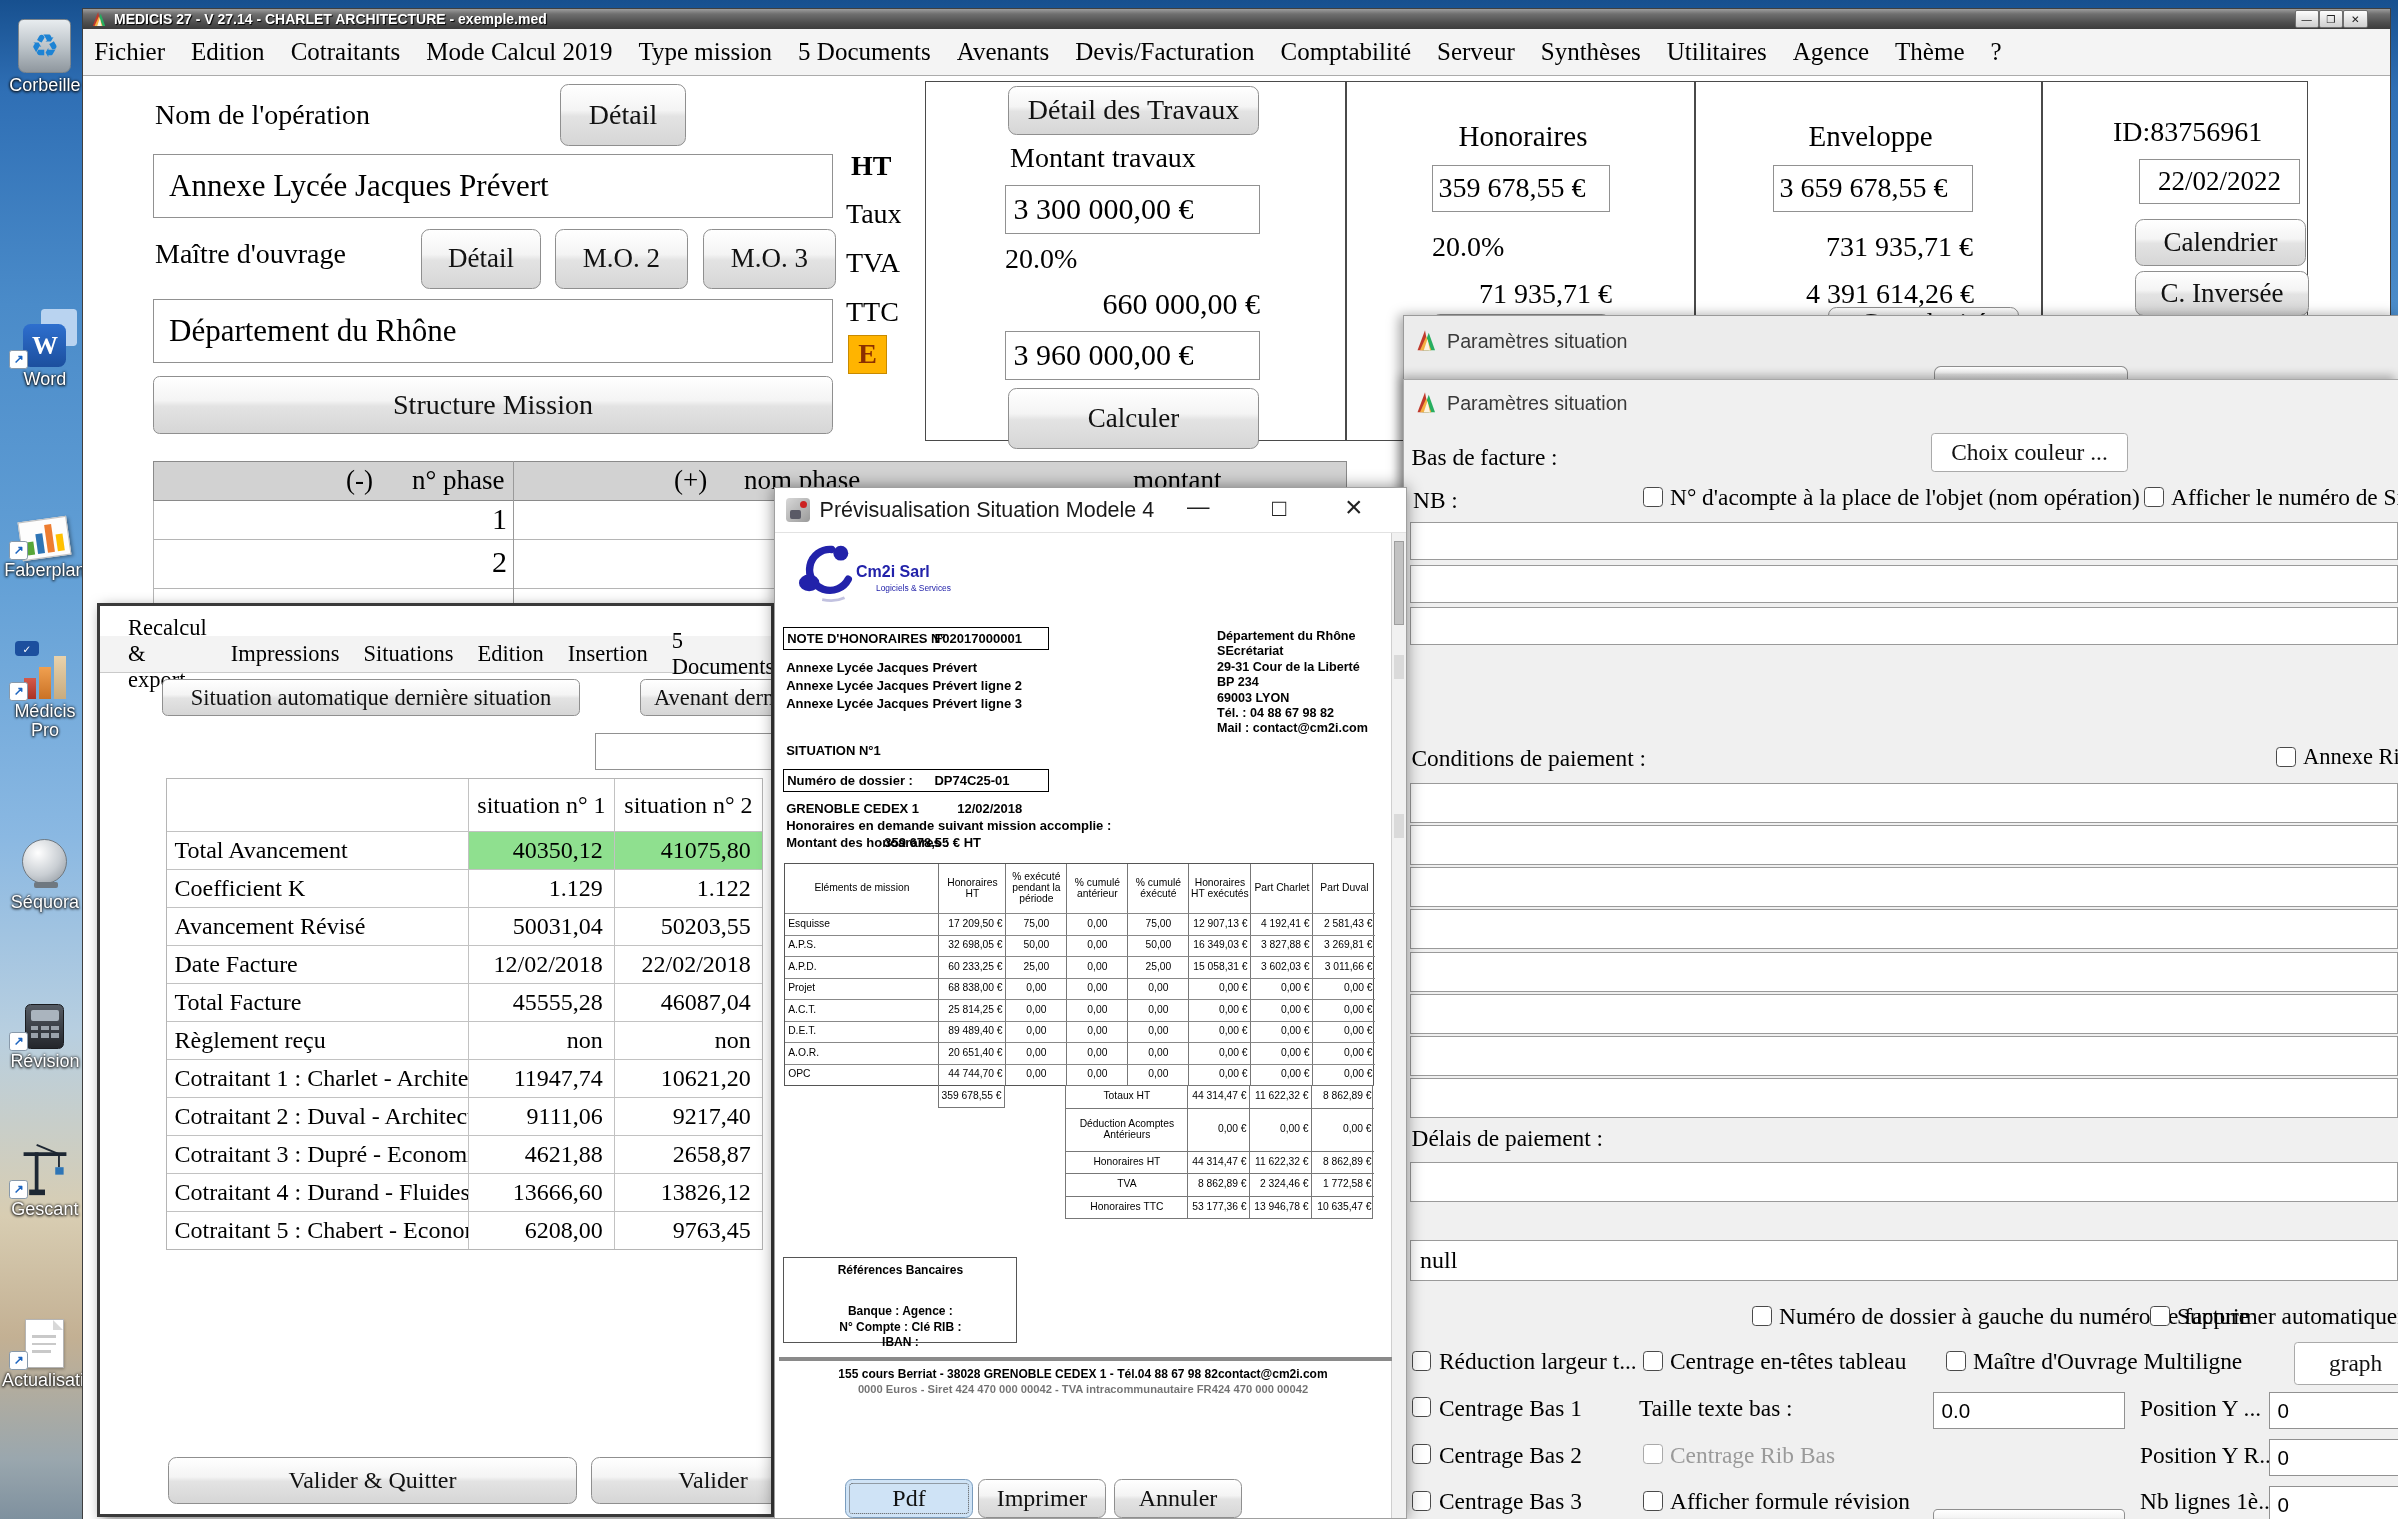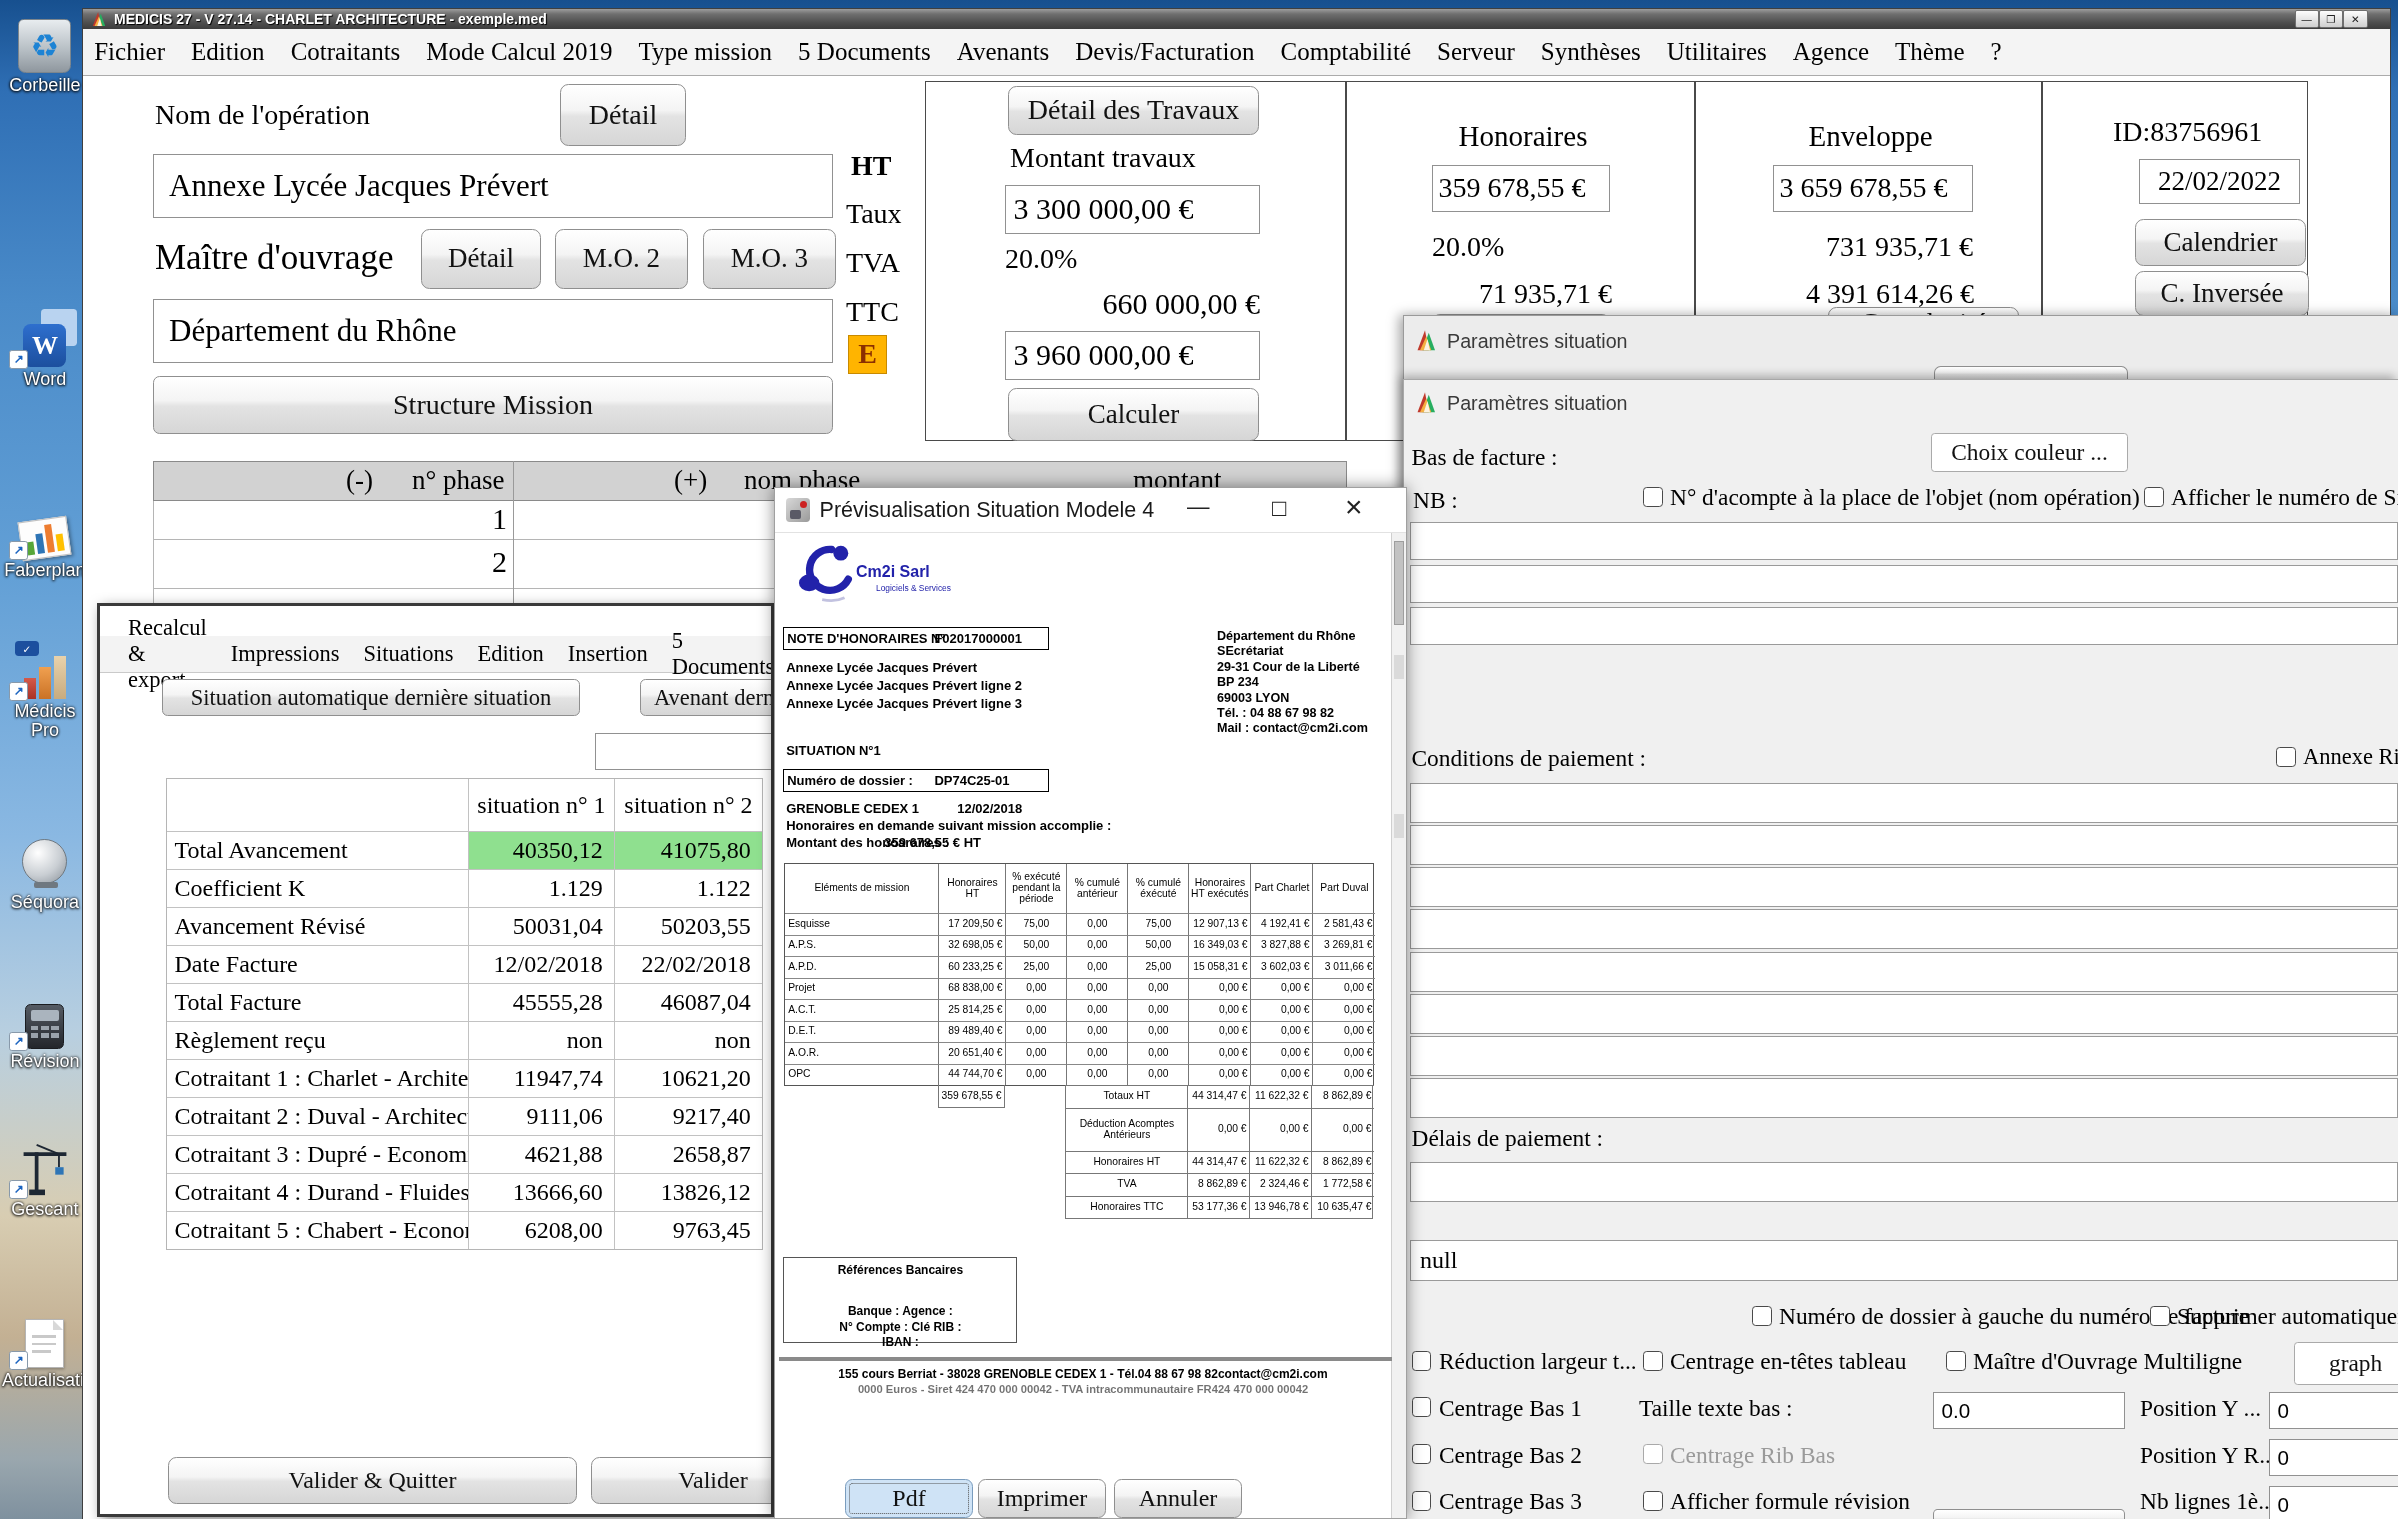--- a/index.html
+++ b/index.html
@@ -192,21 +192,21 @@
       <span class="menu-item">Utilitaires</span>
       <span class="menu-item">Agence</span>
       <span class="menu-item">Thème</span>
       <span class="menu-item">?</span>
     </div>
 
   <div class="lbl" style="left:72px;top:90px;font-size:28px">Nom de l'opération</div>
   <div class="btn" style="left:477px;top:75px;width:126px;height:62px;font-size:28px">Détail</div>
   <div class="field" style="left:70px;top:145px;width:680px;height:64px;font-size:31px;padding-left:15px">Annexe Lycée Jacques Prévert</div>
 
-  <div class="lbl" style="left:72px;top:229px;font-size:35px">Maître d'ouvrage</div>
+  <div class="lbl" style="left:72px;top:229px;font-size:28px">Maître d'ouvrage</div>
   <div class="btn" style="left:338px;top:220px;width:120px;height:60px;font-size:27px">Détail</div>
   <div class="btn" style="left:472px;top:220px;width:133px;height:60px;font-size:27px">M.O. 2</div>
   <div class="btn" style="left:620px;top:220px;width:133px;height:60px;font-size:27px">M.O. 3</div>
   <div class="field" style="left:70px;top:290px;width:680px;height:64px;font-size:31px;padding-left:15px">Département du Rhône</div>
   <div class="btn" style="left:70px;top:367px;width:680px;height:58px;font-size:28px;border-radius:6.6px">Structure Mission</div>
 
   <div class="lbl" style="left:768px;top:141px;font-size:28px;font-weight:bold">HT</div>
   <div class="lbl" style="left:763px;top:189px;font-size:28px">Taux</div>
   <div class="lbl" style="left:763px;top:238px;font-size:28px">TVA</div>
   <div class="lbl" style="left:763px;top:287px;font-size:28px">TTC</div>
@@ -216,21 +216,21 @@
   <div class="a" style="left:1262px;top:72px;width:1.9px;height:360px;background:#4a4a4a"></div>
   <div class="a" style="left:1611px;top:72px;width:1.9px;height:360px;background:#4a4a4a"></div>
   <div class="a" style="left:1958px;top:72px;width:1.9px;height:360px;background:#4a4a4a"></div>
 
   <div class="btn" style="left:925px;top:77px;width:251px;height:49px;font-size:28px">Détail des Travaux</div>
   <div class="lbl" style="left:927px;top:133px;font-size:28px">Montant travaux</div>
   <div class="field" style="left:922px;top:176px;width:255px;height:49px;font-size:30px;padding-left:7.5px">3 300 000,00 €</div>
   <div class="lbl" style="left:922px;top:234px;font-size:28px">20.0%</div>
   <div class="lbl" style="left:937px;top:278px;width:240px;text-align:right;font-size:30px">660 000,00 €</div>
   <div class="field" style="left:922px;top:322px;width:255px;height:49px;font-size:30px;padding-left:7.5px">3 960 000,00 €</div>
-  <div class="btn" style="left:925px;top:379px;width:251px;height:53px;font-size:27px">Calculer</div>
+  <div class="btn" style="left:925px;top:379px;width:251px;height:61px;font-size:27px">Calculer</div>
 
   <div class="lbl" style="left:1351px;top:111px;width:178px;text-align:center;font-size:29px">Honoraires</div>
   <div class="field" style="left:1349px;top:156px;width:178px;height:47px;font-size:28px;padding-left:5.6px">359 678,55 €</div>
   <div class="lbl" style="left:1349px;top:222px;font-size:28px">20.0%</div>
   <div class="lbl" style="left:1355px;top:269px;width:174px;text-align:right;font-size:28px">71 935,71 €</div>
   <div class="btn" style="left:1349px;top:305px;width:178px;height:22.5px;border-radius:8.4px 8.4px 0 0;border-bottom:none"></div>
 
   <div class="lbl" style="left:1688px;top:111px;width:199px;text-align:center;font-size:29px">Enveloppe</div>
   <div class="field" style="left:1690px;top:156px;width:200px;height:47px;font-size:28px;padding-left:5.6px">3 659 678,55 €</div>
   <div class="lbl" style="left:1703px;top:222px;width:187px;text-align:right;font-size:28px">731 935,71 €</div>

